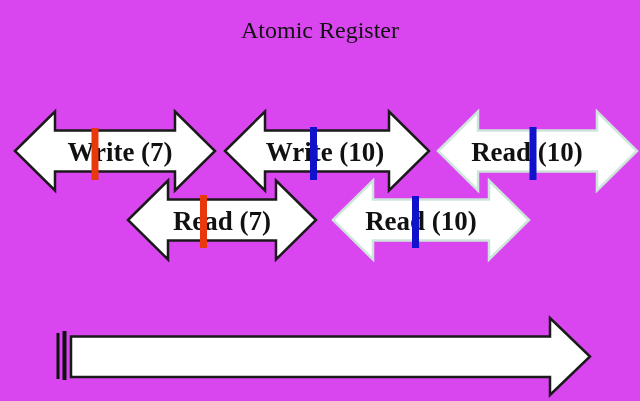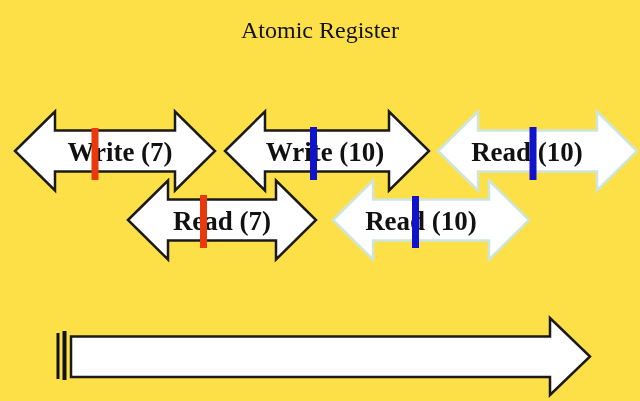--- a/index.html
+++ b/index.html
@@ -1,20 +1,20 @@
 <!DOCTYPE html>
 <html><head>
 <meta charset="utf-8">
 <style>
   html, body { margin: 0; padding: 0; background: #ffffff; }
   .stage {
     position: relative;
     width: 640px;
     height: 401px;
-    background: #fde047;
+    background: #d946ef;
     overflow: hidden;
     font-family: "Liberation Serif", "DejaVu Serif", serif;
   }
   .title {
     position: absolute;
     top: 17px;
     left: 0;
     width: 100%;
     text-align: center;
     font-size: 24px;

